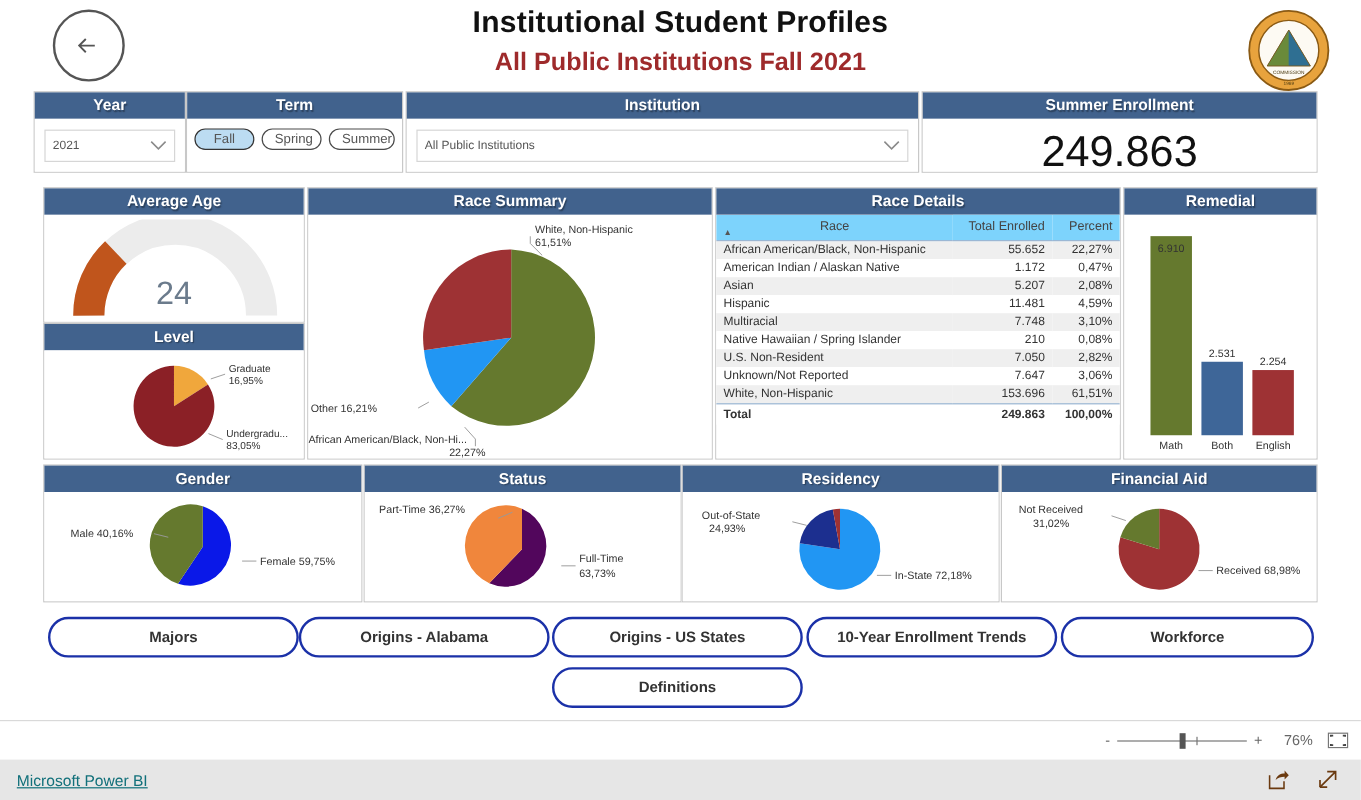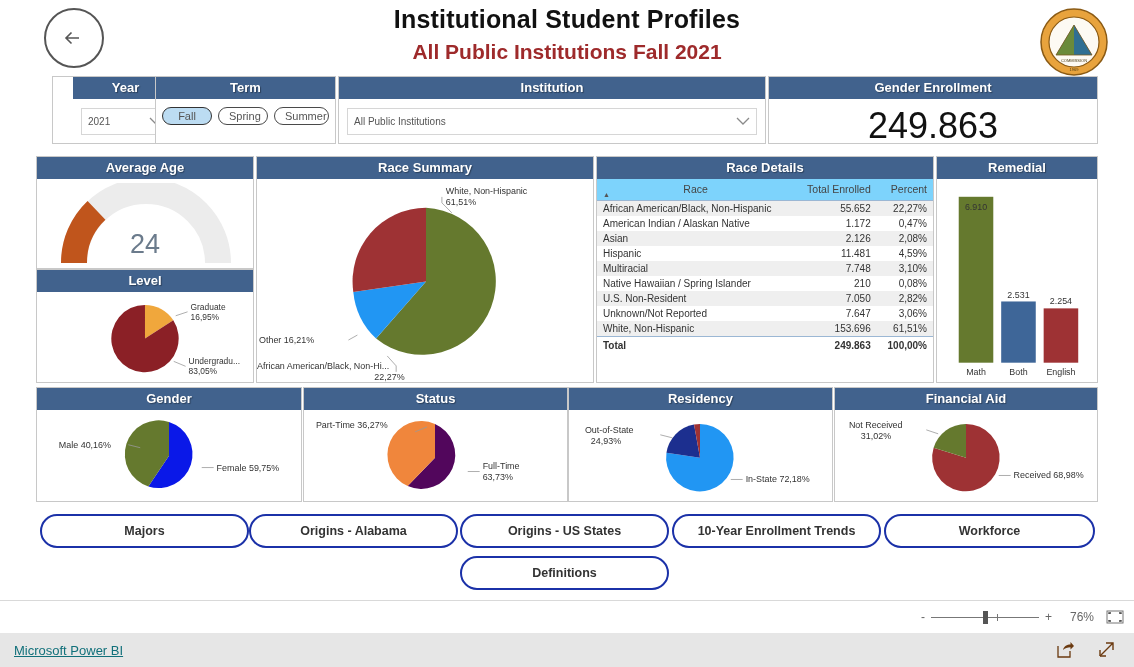--- a/index.html
+++ b/index.html
@@ -153,21 +153,21 @@
     <circle cx="35" cy="35" r="33" fill="#e8a33d" stroke="#8a5a14" stroke-width="1.5"></circle>
     <circle cx="35" cy="35" r="25" fill="#fdfaf3" stroke="#8a5a14" stroke-width="1.2"></circle>
     <polygon points="35,18 53,48 17,48" fill="#3f7d9e"></polygon>
     <polygon points="35,18 35,48 17,48" fill="#6a8a3a"></polygon>
     <polygon points="35,18 35,48 53,48" fill="#2f6f92"></polygon>
     <path d="M35,18 L17,48 L53,48 Z" fill="none" stroke="#7a5a20" stroke-width="0.8"></path>
     <text x="35" y="55" text-anchor="middle" font-size="4" fill="#4a3a12" font-family="'Liberation Sans',sans-serif">COMMISSION</text>
     <text x="35" y="64" text-anchor="middle" font-size="4" fill="#4a3a12" font-family="'Liberation Sans',sans-serif">1969</text>
   </svg>
 
-  <div class="panel" style="left:52px; top:76px; width:127px; height:68px;padding-left:20px;">
+  <div class="panel" style="left:28px; top:76px; width:127px; height:68px;">
     <div class="phead">Year</div>
     <div class="pbody">
       <div class="sel-box">
         <span>2021</span>
         <svg class="caret" width="14" height="9" viewBox="0 0 14 9">
           <path d="M1 1 L7 7 L13 1" fill="none" stroke="#8a8a8a" stroke-width="1.3"></path>
         </svg>
       </div>
     </div>
   </div>
@@ -189,21 +189,21 @@
       <div class="sel-box">
         <span>All Public Institutions</span>
         <svg class="caret" width="14" height="9" viewBox="0 0 14 9">
           <path d="M1 1 L7 7 L13 1" fill="none" stroke="#8a8a8a" stroke-width="1.3"></path>
         </svg>
       </div>
     </div>
   </div>
 
   <div class="panel" style="left:768px; top:76px; width:330px; height:68px;">
-    <div class="phead">Gender Enrollment</div>
+    <div class="phead">Summer Enrollment</div>
     <div class="pbody">
       <div class="enroll-num">249.863</div>
     </div>
   </div>
 
   <div class="panel" style="left:36px; top:156px; width:218px; height:113px;">
     <div class="phead">Average Age</div>
     <div class="pbody">
       <div class="gauge-wrap">
         <svg width="218" height="86" viewBox="0 0 218 86">
@@ -276,21 +276,21 @@
               <td>55.652</td>
               <td>22,27%</td>
             </tr>
           <tr>
               <td class="c-race">American Indian / Alaskan Native</td>
               <td>1.172</td>
               <td>0,47%</td>
             </tr>
           <tr>
               <td class="c-race">Asian</td>
-              <td>2.126</td>
+              <td>5.207</td>
               <td>2,08%</td>
             </tr>
           <tr>
               <td class="c-race">Hispanic</td>
               <td>11.481</td>
               <td>4,59%</td>
             </tr>
           <tr>
               <td class="c-race">Multiracial</td>
               <td>7.748</td>

